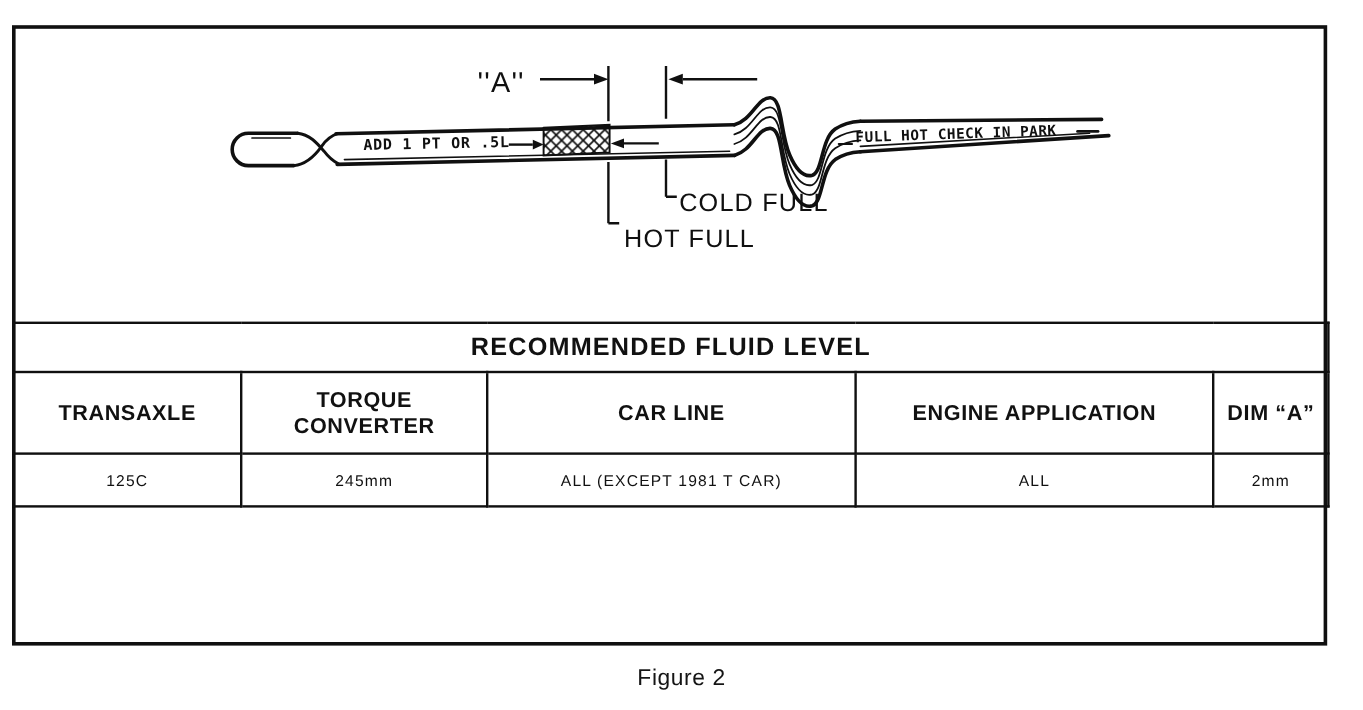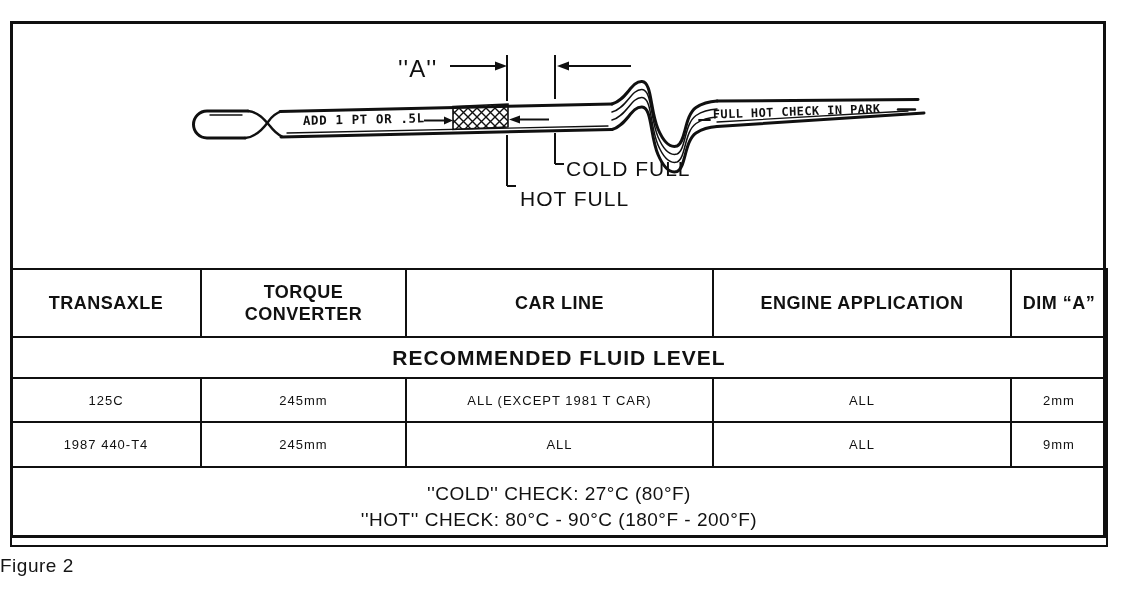--- a/index.html
+++ b/index.html
@@ -13,21 +13,21 @@
   .fluid-table td,.fluid-table th{border:2px solid #101010;text-align:center;vertical-align:middle;
                padding:2px 4px;overflow:hidden;}
   .title-cell{height:35px;font-size:21px;font-weight:bold;letter-spacing:1px;}
   .head-cell{height:62px;font-size:18px;font-weight:bold;letter-spacing:0.5px;line-height:1.25;}
   .head-cell .wrap{display:inline-block;max-width:160px;}
   .data-cell{font-size:13px;letter-spacing:1px;}
   .row-1 td{height:38px;}
   .row-2 td{height:39px;}
   .notes-cell{height:73px;font-size:19px;letter-spacing:0.5px;}
   .notes-cell .note-line{line-height:26px;}
-  .caption{position:absolute;left:0;top:555px;width:1136px;text-align:left;
+  .caption{position:absolute;left:0;top:555px;width:1136px;text-align:center;
            font-size:19px;letter-spacing:0.5px;color:#151515;}
   .hand{font-family:"DejaVu Sans Mono", monospace;font-weight:bold;}
   .lbl{font-family:"Liberation Sans", sans-serif;}
 </style>
 </head>
 <body>
 
 <div class="page">
 
   <div class="frame"></div>
@@ -98,46 +98,33 @@
   <table class="fluid-table">
     <colgroup>
       <col style="width:190px">
         <col style="width:205px">
         <col style="width:307px">
       <col style="width:298px">
         <col style="width:96px">
     </colgroup>
     <tbody>
       <tr>
+        <td class="title-cell" colspan="5">RECOMMENDED FLUID LEVEL</td>
+      </tr>
+      <tr>
         <th class="head-cell"><span class="wrap">TRANSAXLE</span></th>
         <th class="head-cell"><span class="wrap">TORQUE CONVERTER</span></th>
         <th class="head-cell"><span>CAR LINE</span></th>
         <th class="head-cell"><span>ENGINE APPLICATION</span></th>
         <th class="head-cell"><span>DIM “A”</span></th>
-      </tr>
-      <tr>
-        <td class="title-cell" colspan="5">RECOMMENDED FLUID LEVEL</td>
       </tr>
       <tr class="row-1">
         <td class="data-cell">125C</td>
         <td class="data-cell">245mm</td>
         <td class="data-cell">ALL (EXCEPT 1981 T CAR)</td>
         <td class="data-cell">ALL</td>
         <td class="data-cell">2mm</td>
       </tr>
-      <tr class="row-2">
-        <td class="data-cell">1987 440-T4</td>
-        <td class="data-cell">245mm</td>
-        <td class="data-cell">ALL</td>
-        <td class="data-cell">ALL</td>
-        <td class="data-cell">9mm</td>
-      </tr>
-      <tr>
-        <td class="notes-cell" colspan="5">
-          <div class="note-line">''COLD'' CHECK: 27°C (80°F)</div>
-          <div class="note-line">''HOT'' CHECK: 80°C - 90°C (180°F - 200°F)</div>
-        </td>
-      </tr>
     </tbody>
   </table>
 
   <div class="caption">Figure 2</div>
 </div>
 
 </body></html>

